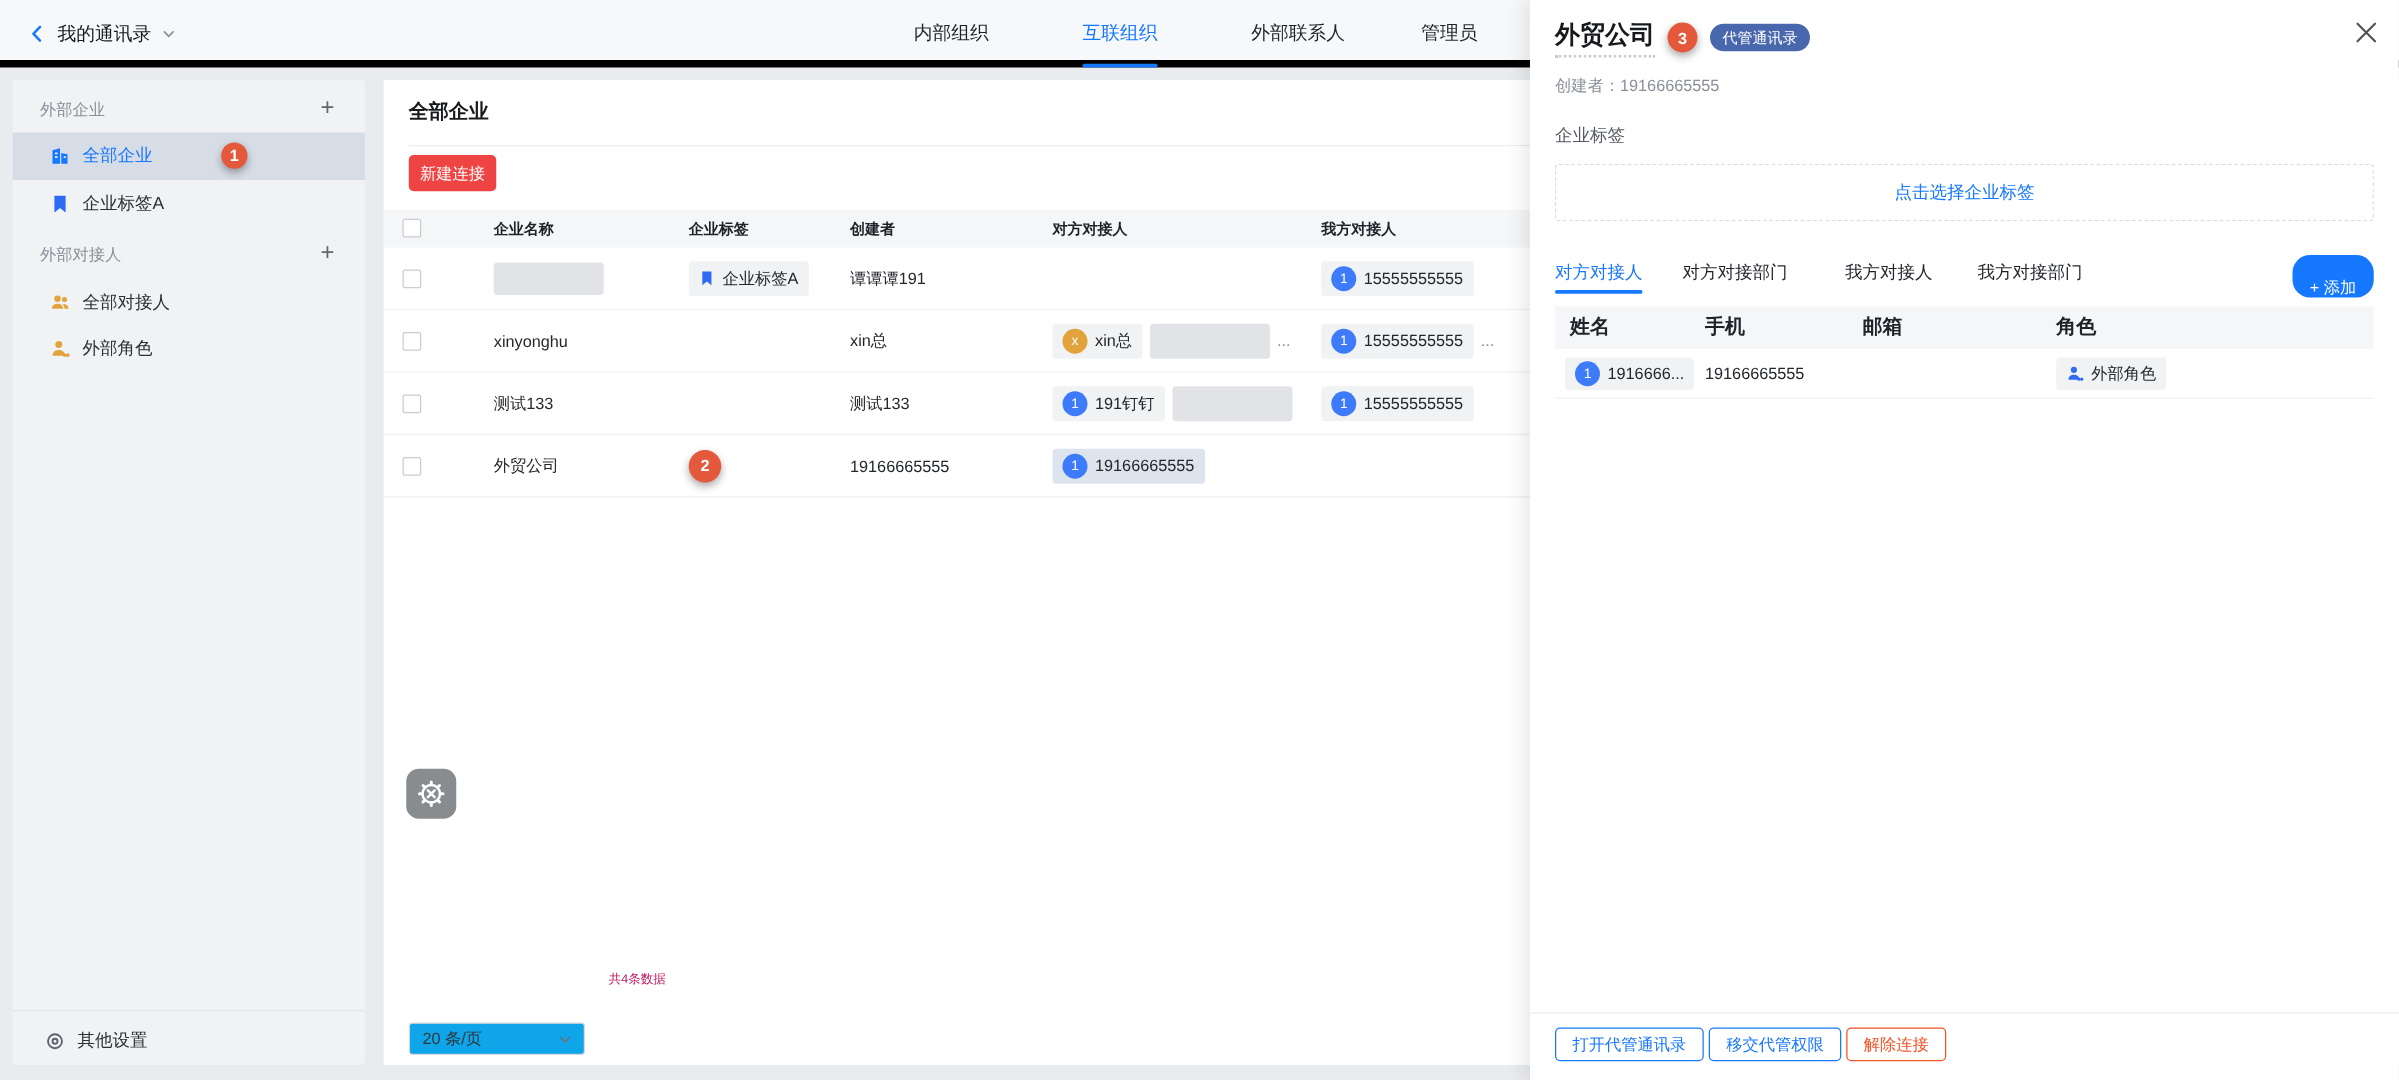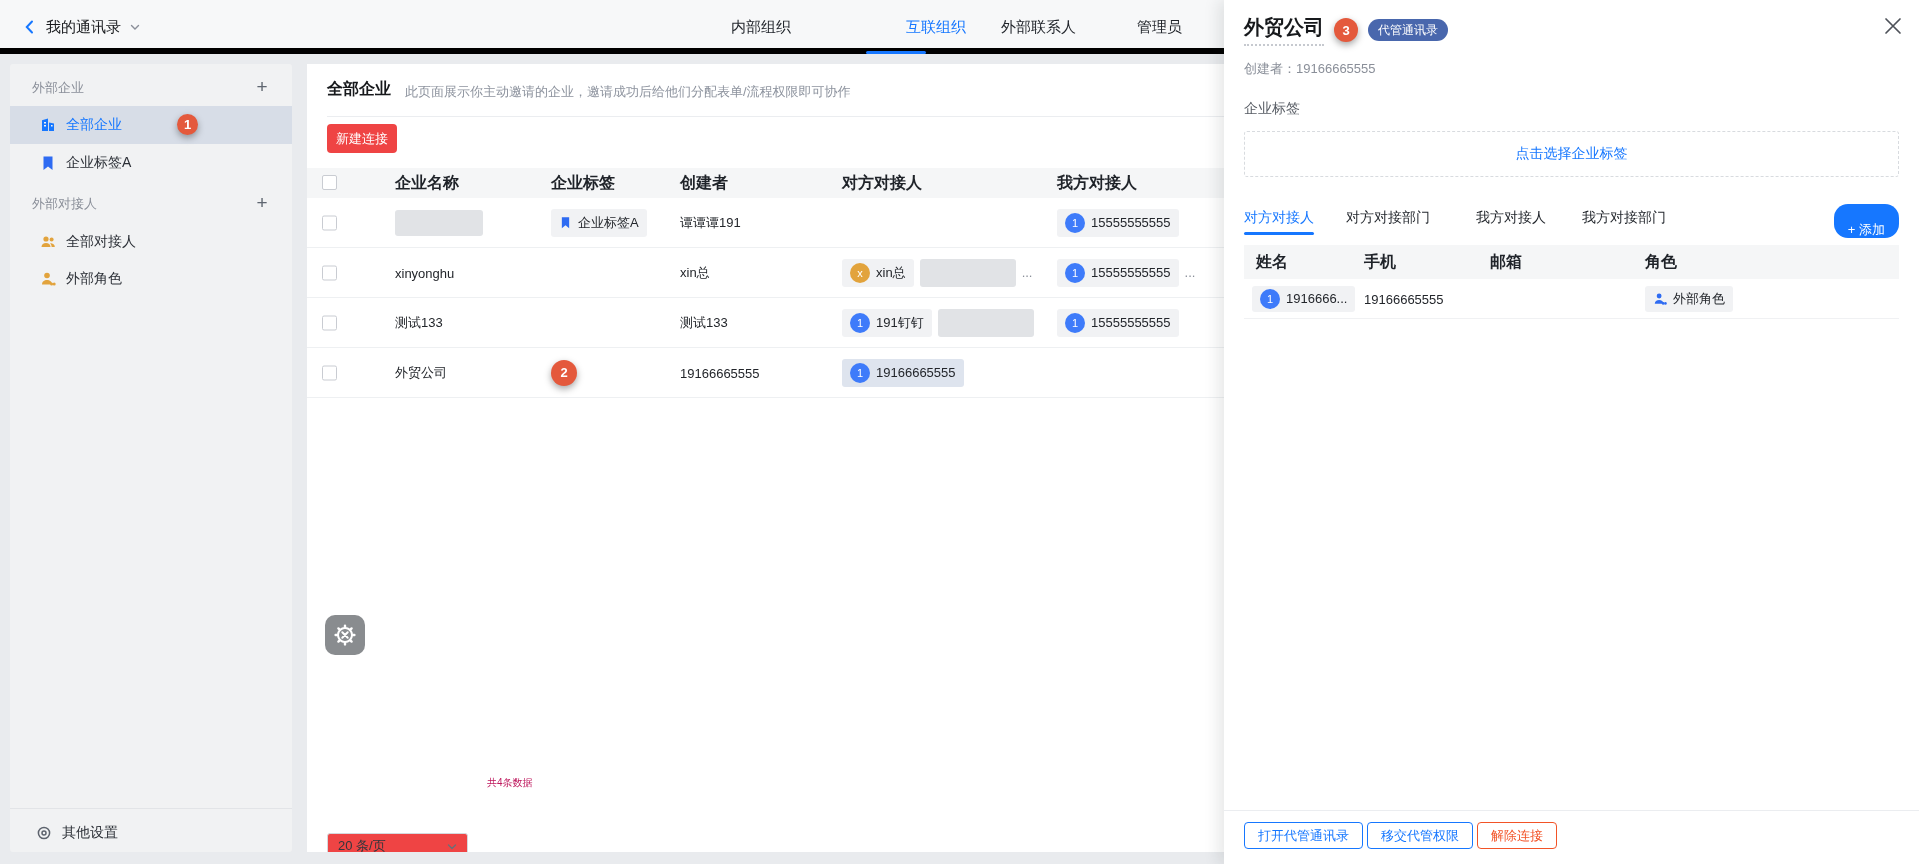--- a/index.html
+++ b/index.html
@@ -14,21 +14,21 @@
   }
 
   
   #topbar {
     position: absolute; left:0; top:0; width:1919px; height:54px;
     background:#f7f8f9; border-bottom:6px solid #000000;
   }
   .back-group { position:absolute; left:22px; top:0; height:54px; display:flex; align-items:center; gap:8px; cursor:pointer; }
   .back-label { font-size:15px; color:#17191c; font-weight:500; }
   .top-tab { position:absolute; top:0; height:54px; line-height:53px; font-size:15px; color:#1f2329; cursor:pointer; white-space:nowrap; }
-  .top-tab.active { color:#1677ff;margin-left:40px; }
+  .top-tab.active { color:#1677ff; }
   .top-tab-underline { position:absolute; top:51px; height:3px; background:#1677ff; border-radius:2px; }
 
   
   #sidebar {
     position:absolute; left:10px; top:64px; width:282px; height:788px;
     background:#f1f2f3; border-radius:3px;
   }
   .sec-title { position:absolute; left:22px; height:24px; line-height:24px; font-size:13px; color:#8a8f99; }
   .sec-add { position:absolute; right:18px; width:24px; height:24px; line-height:22px; text-align:center; font-size:19px; color:#5f6670; cursor:pointer; }
   .side-item { position:absolute; left:0; right:0; height:38px; display:flex; align-items:center; cursor:pointer; }
@@ -54,21 +54,21 @@
   }
   .main-title { position:absolute; left:20px; top:15px; font-size:16px; font-weight:bold; color:#17191c; }
   .main-subtitle { position:absolute; left:98px; top:19px; font-size:13px; color:#8d939e; }
   .main-divider { position:absolute; left:20px; top:52px; width:1580px; height:1px; background:#ebedf0; }
   .btn-primary {
     position:absolute; left:20px; top:60px; width:70px; height:29px;
     background:#ef4444; color:#fff; border:none; border-radius:4px;
     font-size:13px; cursor:pointer; font-family:inherit;
   }
   .thead { position:absolute; left:0; top:104px; width:1612px; height:30px; background:#f5f6f7; }
-  .th { position:absolute; top:0; height:30px; line-height:30px; font-size:16px; font-weight:600; color:#1f2329; white-space:nowrap; }
+  .th { position:absolute; top:0; height:30px; line-height:30px; font-size:12px; font-weight:600; color:#1f2329; white-space:nowrap; }
   .checkbox { position:absolute; width:15px; height:15px; border:1px solid #c9ccd2; border-radius:2px; background:#fff; cursor:pointer; }
   .trow { position:absolute; left:0; width:1612px; height:50px; border-bottom:1px solid #eef0f2; cursor:pointer; }
   .cell { position:absolute; top:50%; transform:translateY(-50%); white-space:nowrap; font-size:13px; color:#23262b; display:flex; align-items:center; gap:6px; }
   .c-check { left:15px; } .c-name { left:88px; } .c-tag { left:244px; }
   .c-creator { left:373px; } .c-their { left:535px; } .c-ours { left:750px; }
   .chip {
     display:inline-flex; align-items:center; gap:6px; height:28px; padding:0 8px;
     background:#f1f2f4; border-radius:3px; font-size:13px; color:#23262b; cursor:pointer;
   }
   .chip.selected { background:#dee4ee; }
@@ -79,21 +79,21 @@
   .avatar.orange { background:#e2a33c; }
   .redacted { background:#e1e3e6; border-radius:3px; }
   .more-dots { font-size:13px; color:#8a8f99; }
   .gear-fab {
     position:absolute; left:18px; top:551px; width:40px; height:40px;
     background:rgba(104,107,112,.78); border-radius:10px; cursor:pointer;
     display:flex; align-items:center; justify-content:center;
   }
   .page-select {
     position:absolute; left:20px; top:754px; width:141px; height:26px;
-    border:1px solid #d5d8dc; border-radius:3px; background:#ef4444; cursor:pointer;margin-top:15px;
+    border:1px solid #d5d8dc; border-radius:3px; background:#0ea5e9; cursor:pointer;
   }
   .page-select .ps-label { position:absolute; left:10px; top:0; line-height:24px; font-size:13px; color:#33363c; }
   .page-select .ps-chev { position:absolute; right:9px; top:7px; }
   .page-total { position:absolute; left:180px; top:712px; font-size:10px; color:#be185d; }
 
   
   #panel {
     position:absolute; left:1224px; top:0; width:695px; height:864px;
     background:#fff; box-shadow:-6px 0 14px rgba(31,35,41,.10);
   }
@@ -204,21 +204,20 @@
     <svg class="s-icon" viewBox="0 0 16 16">
         <circle cx="8" cy="8" r="5.6" fill="none" stroke="#5d636d" stroke-width="1.5"></circle>
         <circle cx="8" cy="8" r="2" fill="none" stroke="#5d636d" stroke-width="1.5"></circle>
       </svg>
     <span class="s-label">其他设置</span>
   </div>
 </div>
 
 <div id="maincard">
   <div class="main-title">全部企业</div>
-  <div class="main-subtitle">此页面展示你主动邀请的企业，邀请成功后给他们分配表单/流程权限即可协作</div>
   <div class="main-divider"></div>
   <button class="btn-primary">新建连接</button>
 
   <div class="thead">
     <span class="checkbox" style="left:15px;top:7px"></span>
     <span class="th" style="left:88px">企业名称</span>
     <span class="th" style="left:244px">企业标签</span>
     <span class="th" style="left:373px">创建者</span>
     <span class="th" style="left:535px">对方对接人</span>
     <span class="th" style="left:750px">我方对接人</span>

